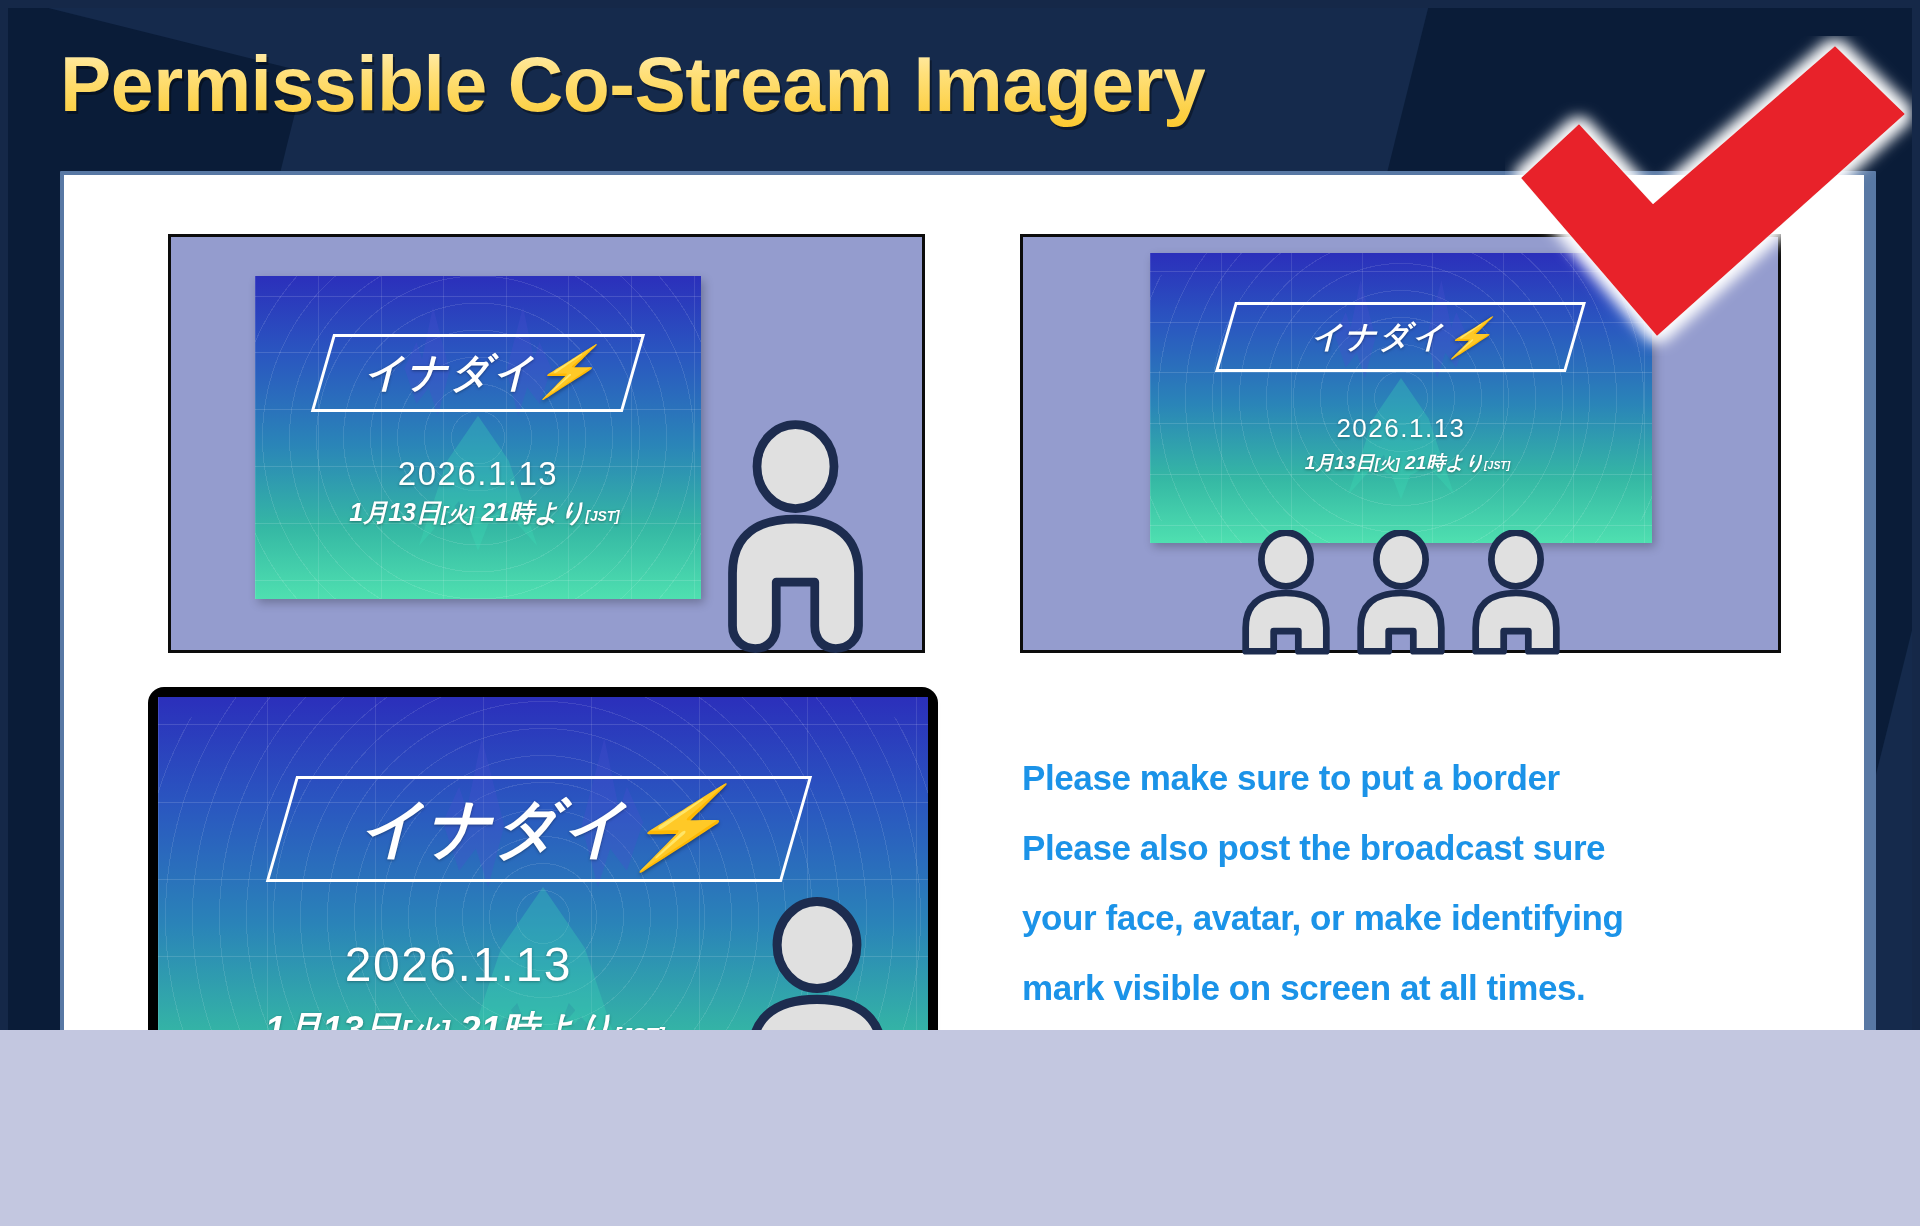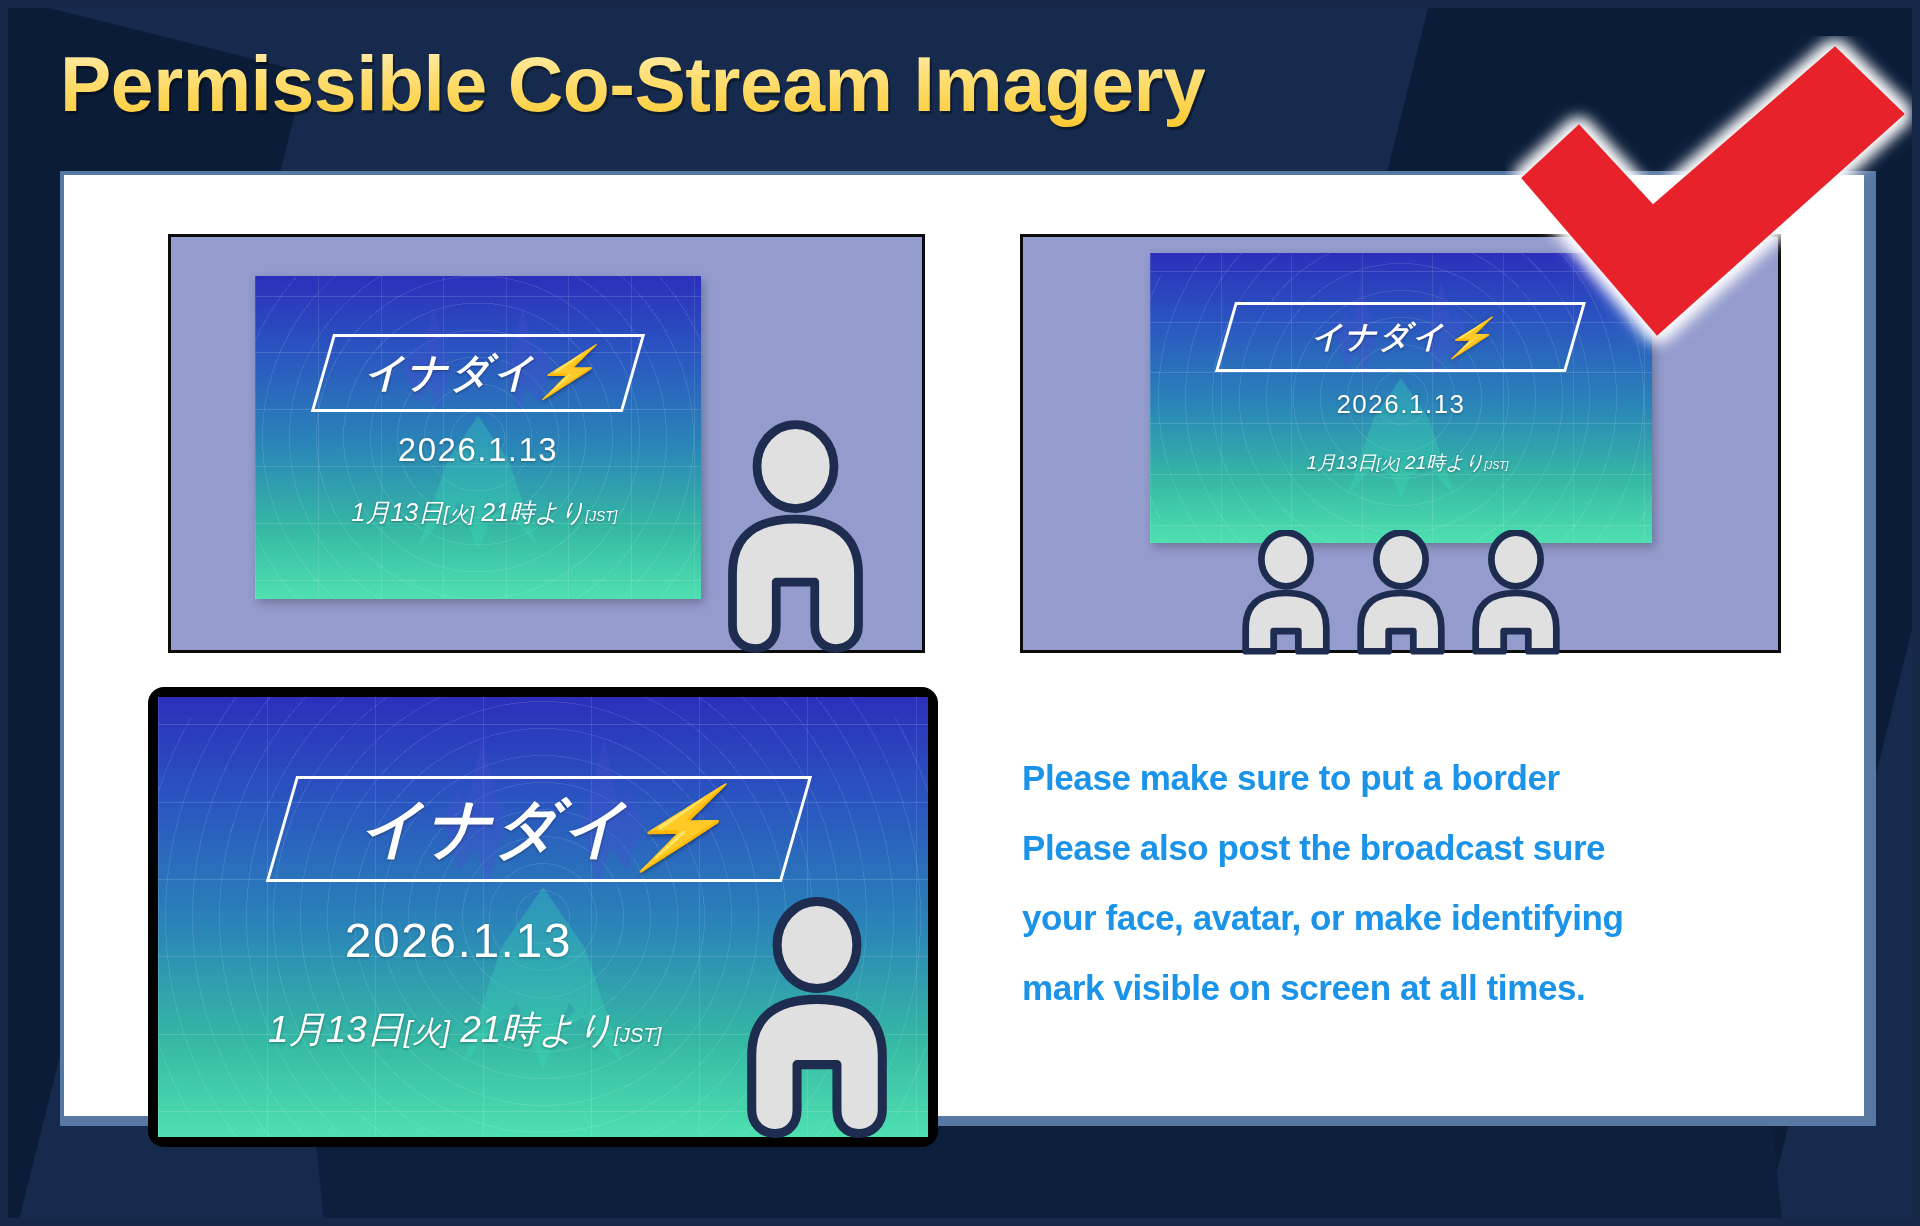--- a/index.html
+++ b/index.html
@@ -5,21 +5,21 @@
   html,body{margin:0;padding:0;}
   body{
     width:1920px;height:1226px;
     background:#c3c7e0;
     font-family:"Liberation Sans", sans-serif;
     overflow:hidden;
   }
 
   
   .slide{
-    position:absolute;left:0;top:0;width:1920px;height:1226px;
+    position:absolute;left:0;top:0;width:1920px;height:1030px;
     background:#152848;
     overflow:hidden;
   }
   .slide-inner-frame{
     position:absolute;left:8px;top:8px;width:1904px;height:1210px;
     background:#152a4c;
     overflow:hidden;
   }
   
   .bg-slash{position:absolute;background:#0a1c38;pointer-events:none;}
@@ -118,24 +118,25 @@
     display:flex;align-items:center;gap:.12em;
   }
   .bolt{display:inline-block;transform:skewX(-8deg) scale(1.25);}
 
   .thumb-date{
     position:absolute;left:0;right:0;text-align:center;
     color:#ffffff;font-weight:normal;
     letter-spacing:1.5px;
     text-shadow:0 1px 3px rgba(0,0,0,.3);
     white-space:nowrap;
+    margin-top:24px;
   }
   .thumb-time{
     position:absolute;left:0;right:0;text-align:center;
-    color:#ffffff;font-weight:normal;font-style:italic;
+    color:#ffffff;font-weight:bold;font-style:italic;
     text-shadow:0 1px 3px rgba(0,0,0,.35);
     white-space:nowrap;
     margin-left:13px;
   }
   .thumb-time .sm{font-size:.55em;vertical-align:baseline;font-style:italic;}
   .thumb-time .md{font-size:.8em;}
 
   
   .stage.p3{
     left:140px;top:679px;width:790px;height:460px;

